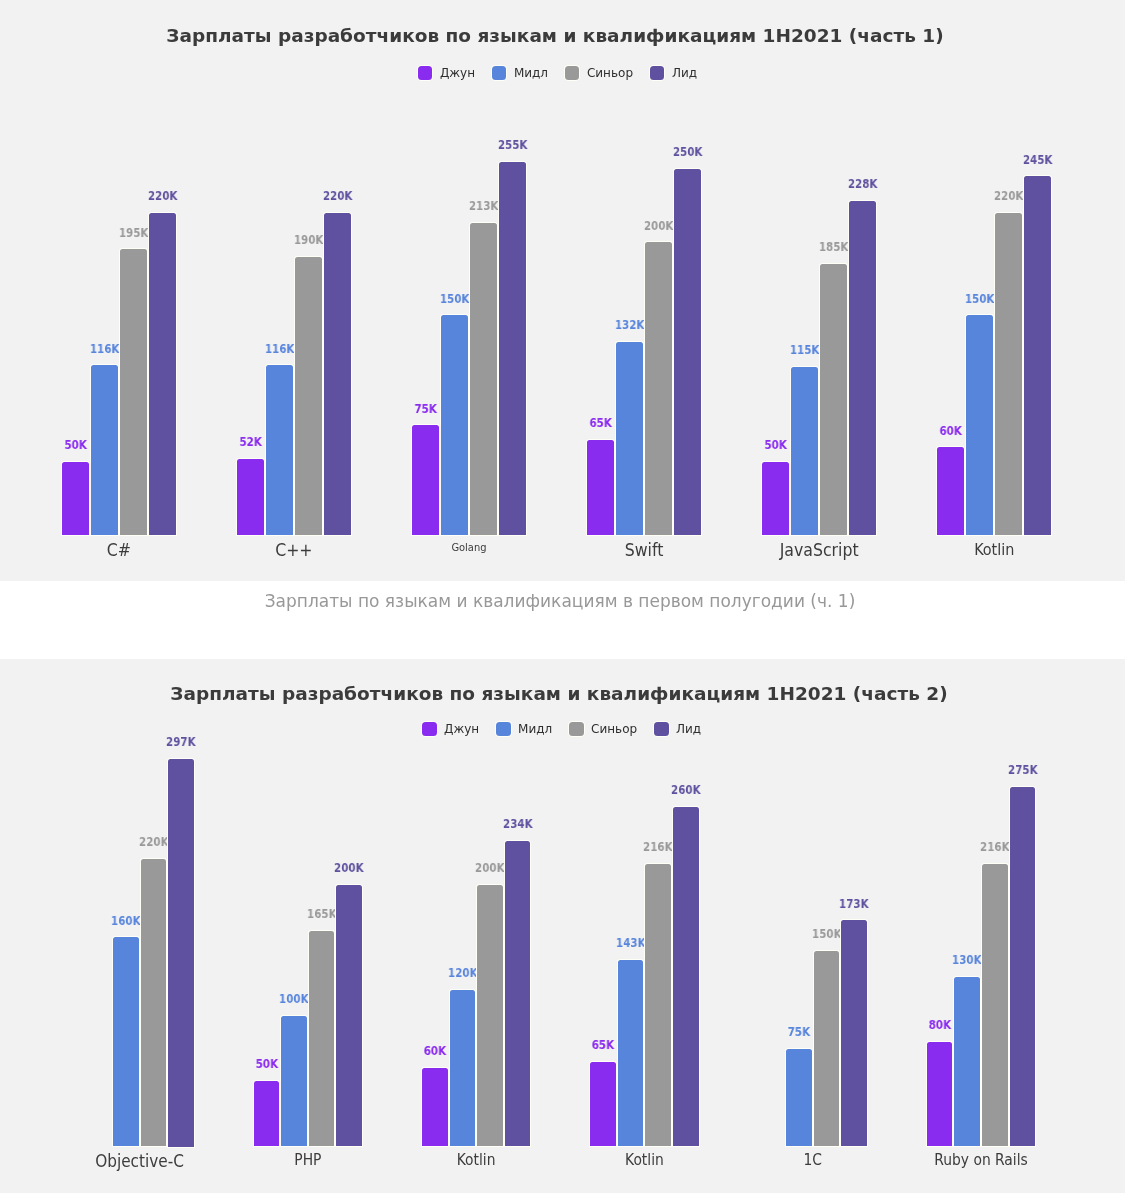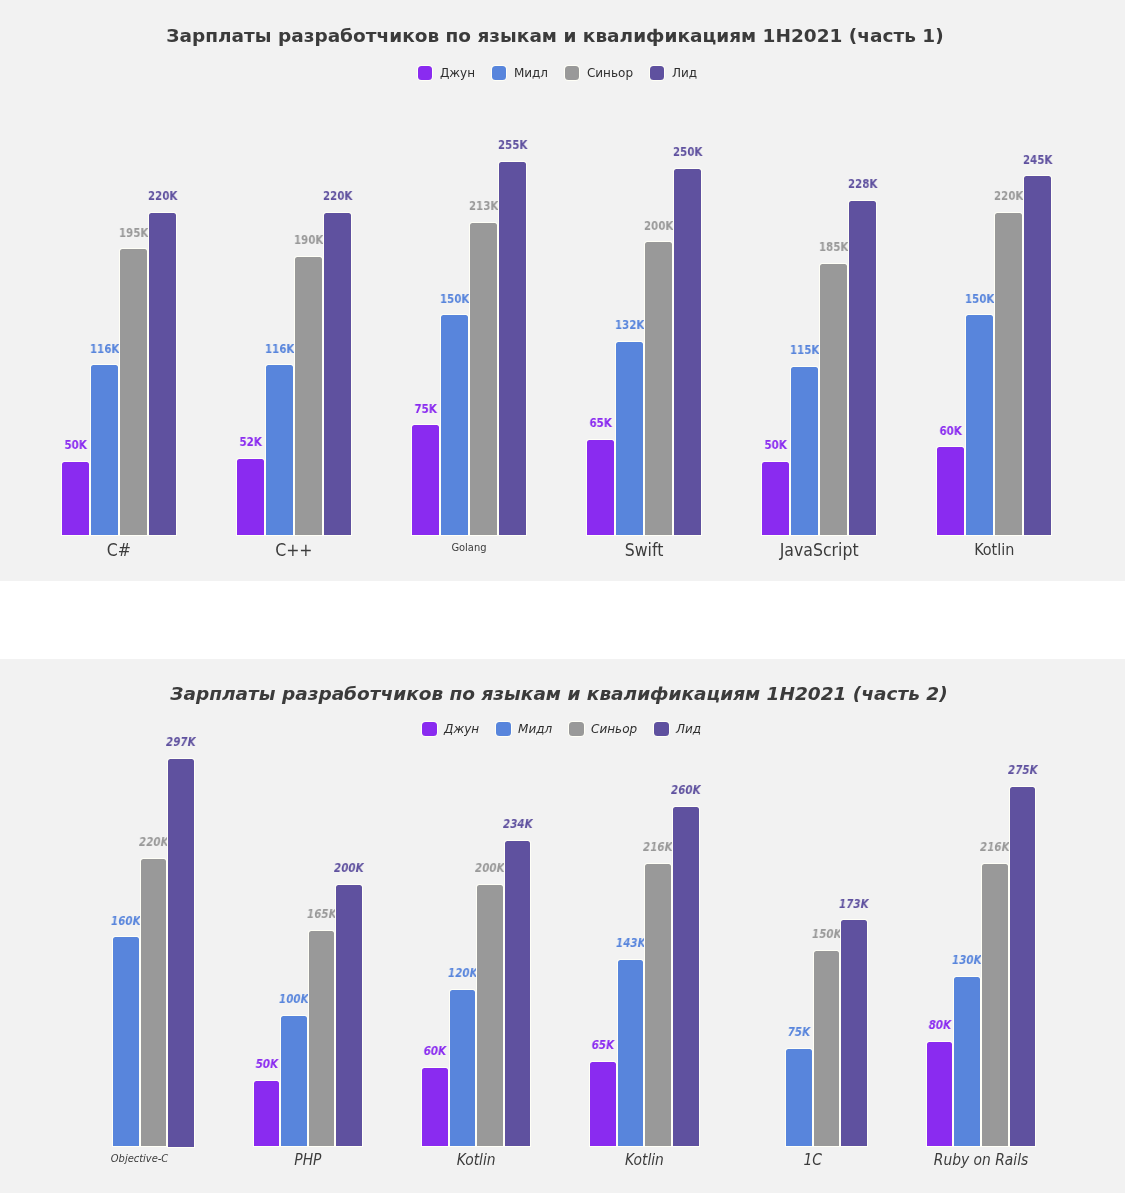--- a/index.html
+++ b/index.html
@@ -101,21 +101,22 @@
       <div class="vlabel" style="left:653.90px;top:145.27px;width:67.3px;font-size:13px;color:#5F519F;transform:scaleX(0.885)">250K</div>
       <div class="vlabel" style="left:829.00px;top:177.49px;width:67.3px;font-size:13px;color:#5F519F;transform:scaleX(0.885)">228K</div>
       <div class="vlabel" style="left:1004.10px;top:152.60px;width:67.3px;font-size:13px;color:#5F519F;transform:scaleX(0.885)">245K</div>
       <div class="cat" style="left:11.60px;top:541.99px;width:214.30px;font-size:17.5px">C#</div>
       <div class="cat" style="left:186.70px;top:541.99px;width:214.30px;font-size:17.5px">C++</div>
       <div class="cat" style="left:361.80px;top:541.99px;width:214.30px;font-size:11px">Golang</div>
       <div class="cat" style="left:536.90px;top:541.99px;width:214.30px;font-size:17.5px">Swift</div>
       <div class="cat" style="left:712.00px;top:541.99px;width:214.30px;font-size:17.5px">JavaScript</div>
       <div class="cat" style="left:887.10px;top:541.99px;width:214.30px;font-size:16px">Kotlin</div>
     </div>
-    <div class="panel" style="top: 659px; height: 534px; font-style: italic;">
+    <div class="caption" style="left: 559.5px; top: 593.1px;">Зарплаты по языкам и квалификациям в первом полугодии (ч. 1)</div>
+    <div class="panel" style="top: 659px; height: 534px;">
       <div class="chart-title" style="left:558.8px;top:26.399999999999977px">Зарплаты разработчиков по языкам и квалификациям 1H2021 (часть 2)</div>
       <div class="legend" style="left:422px;top:62.700000000000045px">
         <div class="legend-item" style="margin-right:16.9px">
           <span class="swatch" style="background:#8A2BF0"></span>
           <span class="legend-label">Джун</span>
         </div>
         <div class="legend-item" style="margin-right:16.9px">
           <span class="swatch" style="background:#5885DC"></span>
           <span class="legend-label">Мидл</span>
         </div>
@@ -165,20 +166,20 @@
       <div class="bar" style="left:504.70px;top:181.80px;width:25.7px;height:305.70px;background:#5F519F"></div>
       <div class="bar" style="left:673.00px;top:147.84px;width:25.7px;height:339.66px;background:#5F519F"></div>
       <div class="bar" style="left:841.30px;top:261.49px;width:25.7px;height:226.01px;background:#5F519F"></div>
       <div class="bar" style="left:1009.60px;top:128.24px;width:25.7px;height:359.26px;background:#5F519F"></div>
       <div class="vlabel" style="left:148.10px;top:75.60px;width:65.7px;font-size:13px;color:#5F519F;transform:scaleX(0.885)">297K</div>
       <div class="vlabel" style="left:316.40px;top:202.32px;width:65.7px;font-size:13px;color:#5F519F;transform:scaleX(0.885)">200K</div>
       <div class="vlabel" style="left:484.70px;top:157.90px;width:65.7px;font-size:13px;color:#5F519F;transform:scaleX(0.885)">234K</div>
       <div class="vlabel" style="left:653.00px;top:123.94px;width:65.7px;font-size:13px;color:#5F519F;transform:scaleX(0.885)">260K</div>
       <div class="vlabel" style="left:821.30px;top:237.59px;width:65.7px;font-size:13px;color:#5F519F;transform:scaleX(0.885)">173K</div>
       <div class="vlabel" style="left:989.60px;top:104.34px;width:65.7px;font-size:13px;color:#5F519F;transform:scaleX(0.885)">275K</div>
-      <div class="cat" style="left:35.30px;top:493.97px;width:208.50px;font-size:11px">Objective-C</div>
+      <div class="cat" style="left:35.30px;top:493.97px;width:208.50px;font-size:17px">Objective-C</div>
       <div class="cat" style="left:203.60px;top:493.97px;width:208.50px;font-size:15.4px">PHP</div>
       <div class="cat" style="left:371.90px;top:493.97px;width:208.50px;font-size:15.4px">Kotlin</div>
       <div class="cat" style="left:540.20px;top:493.97px;width:208.50px;font-size:15.4px">Kotlin</div>
       <div class="cat" style="left:708.50px;top:493.97px;width:208.50px;font-size:15.4px">1C</div>
       <div class="cat" style="left:876.80px;top:493.97px;width:208.50px;font-size:15.4px">Ruby on Rails</div>
     </div>
   </div>
 
 </body></html>

